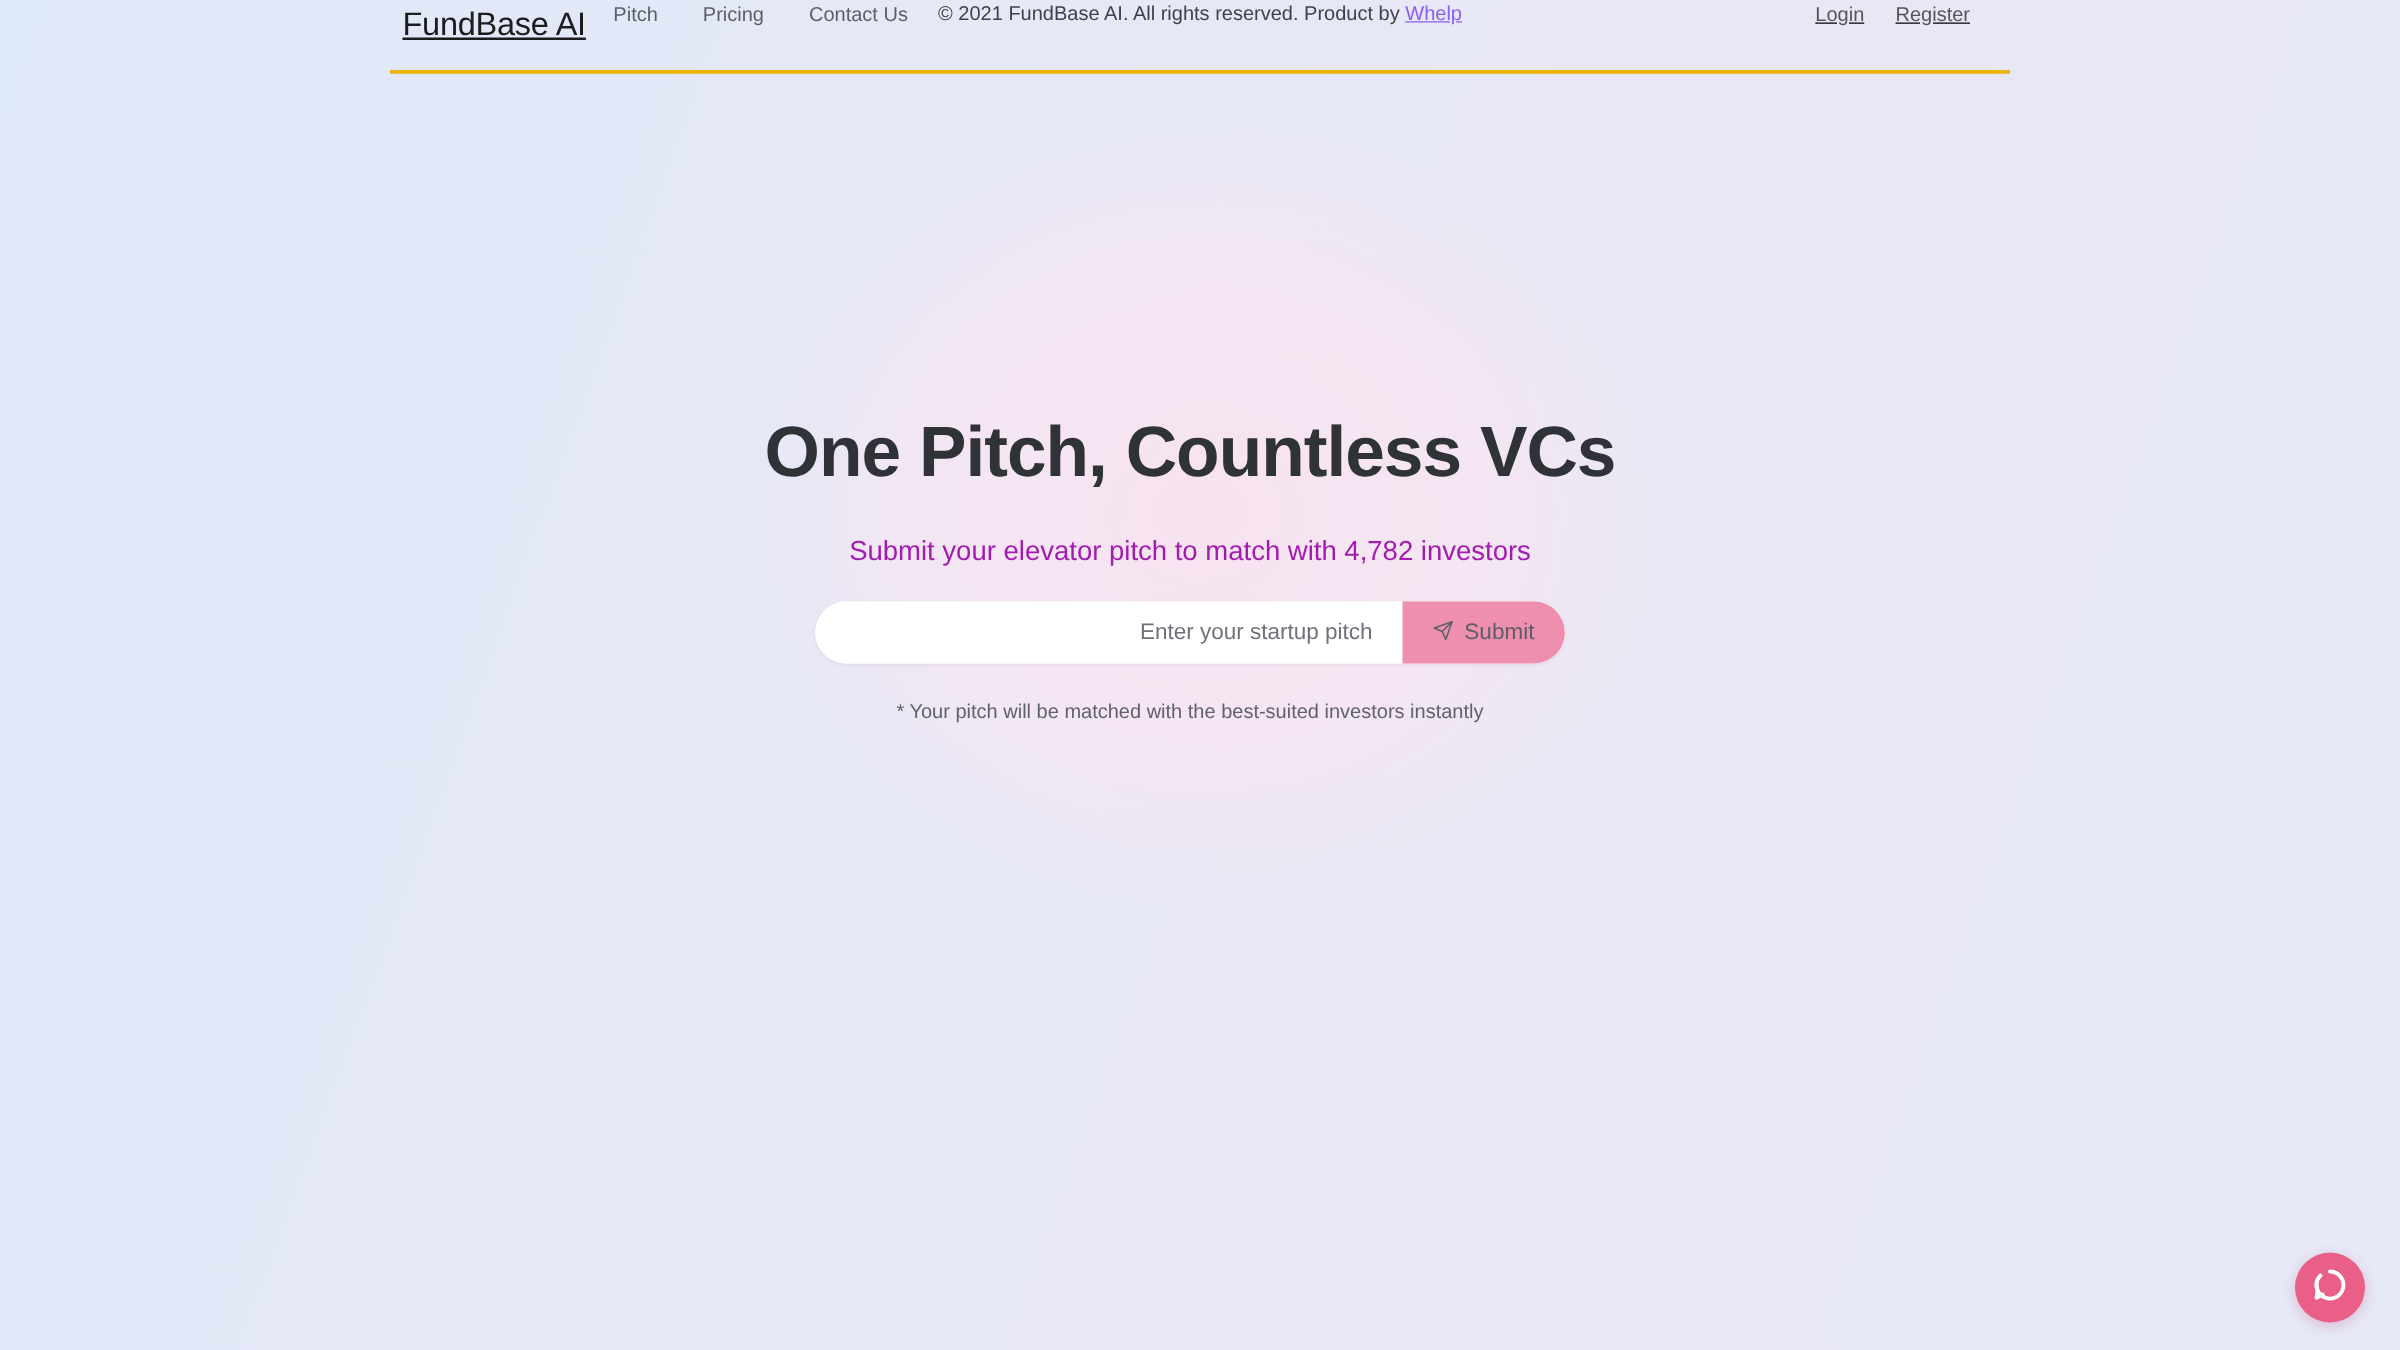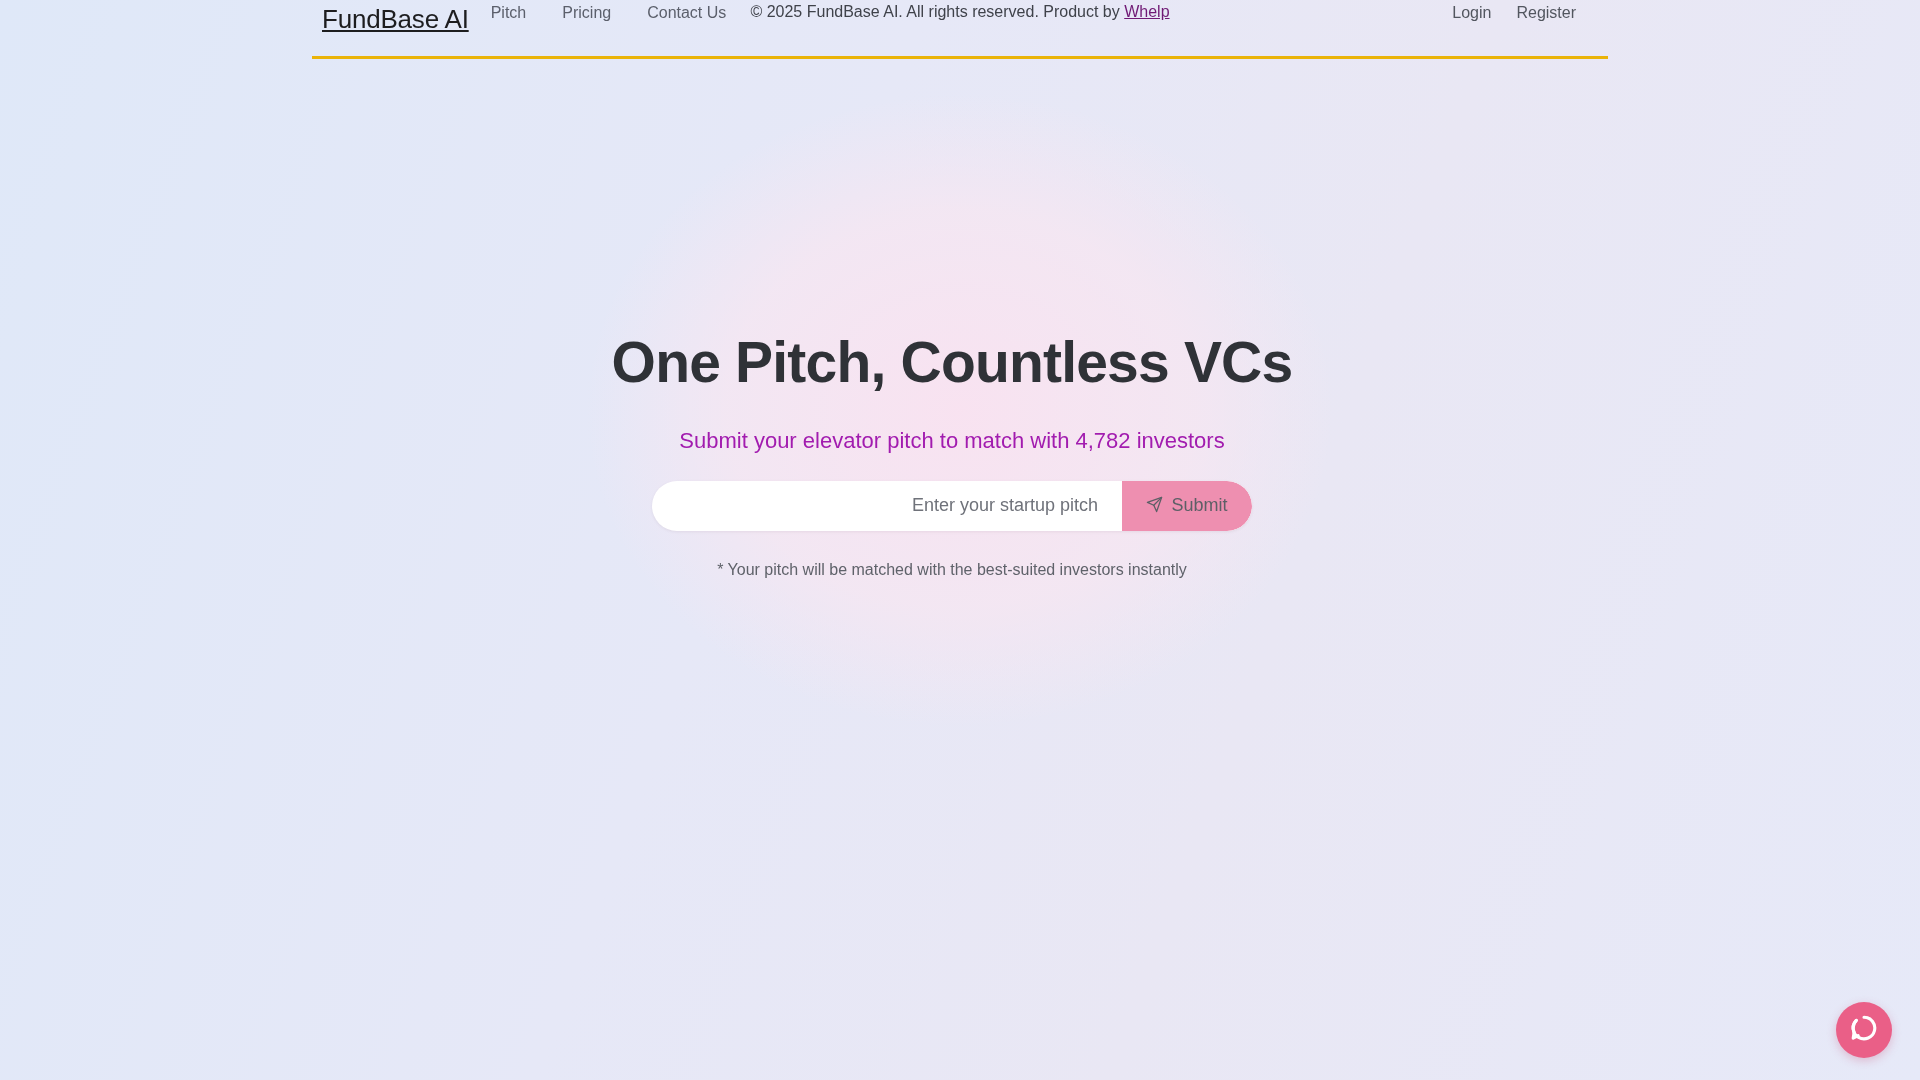--- a/index.html
+++ b/index.html
@@ -40,21 +40,21 @@
     white-space:nowrap;
   }
   .nav-links { display:flex; align-items:center; gap:36px; }
   .nav-link {
     font-size:16px;
     color:#5b5f6b;
     text-decoration:none;
     white-space:nowrap;
   }
   .nav-spacer { flex:1; }
-  .nav-right { display:flex; align-items:center; gap:25px; padding-right:22px; }
+  .nav-right { display:flex; align-items:center; gap:25px; padding-right:22px;text-decoration:underline; }
   .nav-right .nav-link { color:#52565f; }
 
   
   .hero {
     position:absolute;
     left:0; right:16px;
     top:330px;
     text-align:center;
   }
   .hero-title {
@@ -124,21 +124,21 @@
     position:absolute;
     left:0; right:0;
     bottom:38px;
     text-align:center;
   }
   .copyright {
     margin-top:11px;
     font-size:16px;
     color:#3f424a;
   }
-  .copyright a { color:#701a75; text-decoration:underline; }
+  .copyright a { color:#8b5cf6; text-decoration:underline; }
 
   
   .chat-widget {
     position:absolute;
     right:28px;
     bottom:22px;
     width:56px; height:56px;
     border-radius:50%;
     background:#ea5f87;
     display:flex;
@@ -186,21 +186,21 @@
         <span class="label">Submit</span>
       </button>
     </div>
 
     <p class="hero-note">* Your pitch will be matched with the best-suited investors instantly</p>
   </div>
 
   <div class="footer">
 
     <div class="copyright">
-      <span>© 2025 FundBase AI. All rights reserved. Product by </span><a href="#">Whelp</a>
+      <span>© 2021 FundBase AI. All rights reserved. Product by </span><a href="#">Whelp</a>
     </div>
 
   </div>
 </div>
 
 <div class="chat-widget">
   <span>
     <svg width="30" height="30" viewBox="0 0 30 30" fill="none">
       <path d="M15 4.2 a10.8 10.8 0 1 1 -7.7 3.2" stroke="#ffffff" stroke-width="3.1" stroke-linecap="round" fill="none"></path>
       <path d="M7.3 7.4 a10.8 10.8 0 0 0 -2.2 11.9 l-0.9 5.9 l5.0 -2.6" stroke="#ffffff" stroke-width="3.1" stroke-linecap="round" stroke-linejoin="round" fill="none"></path>

